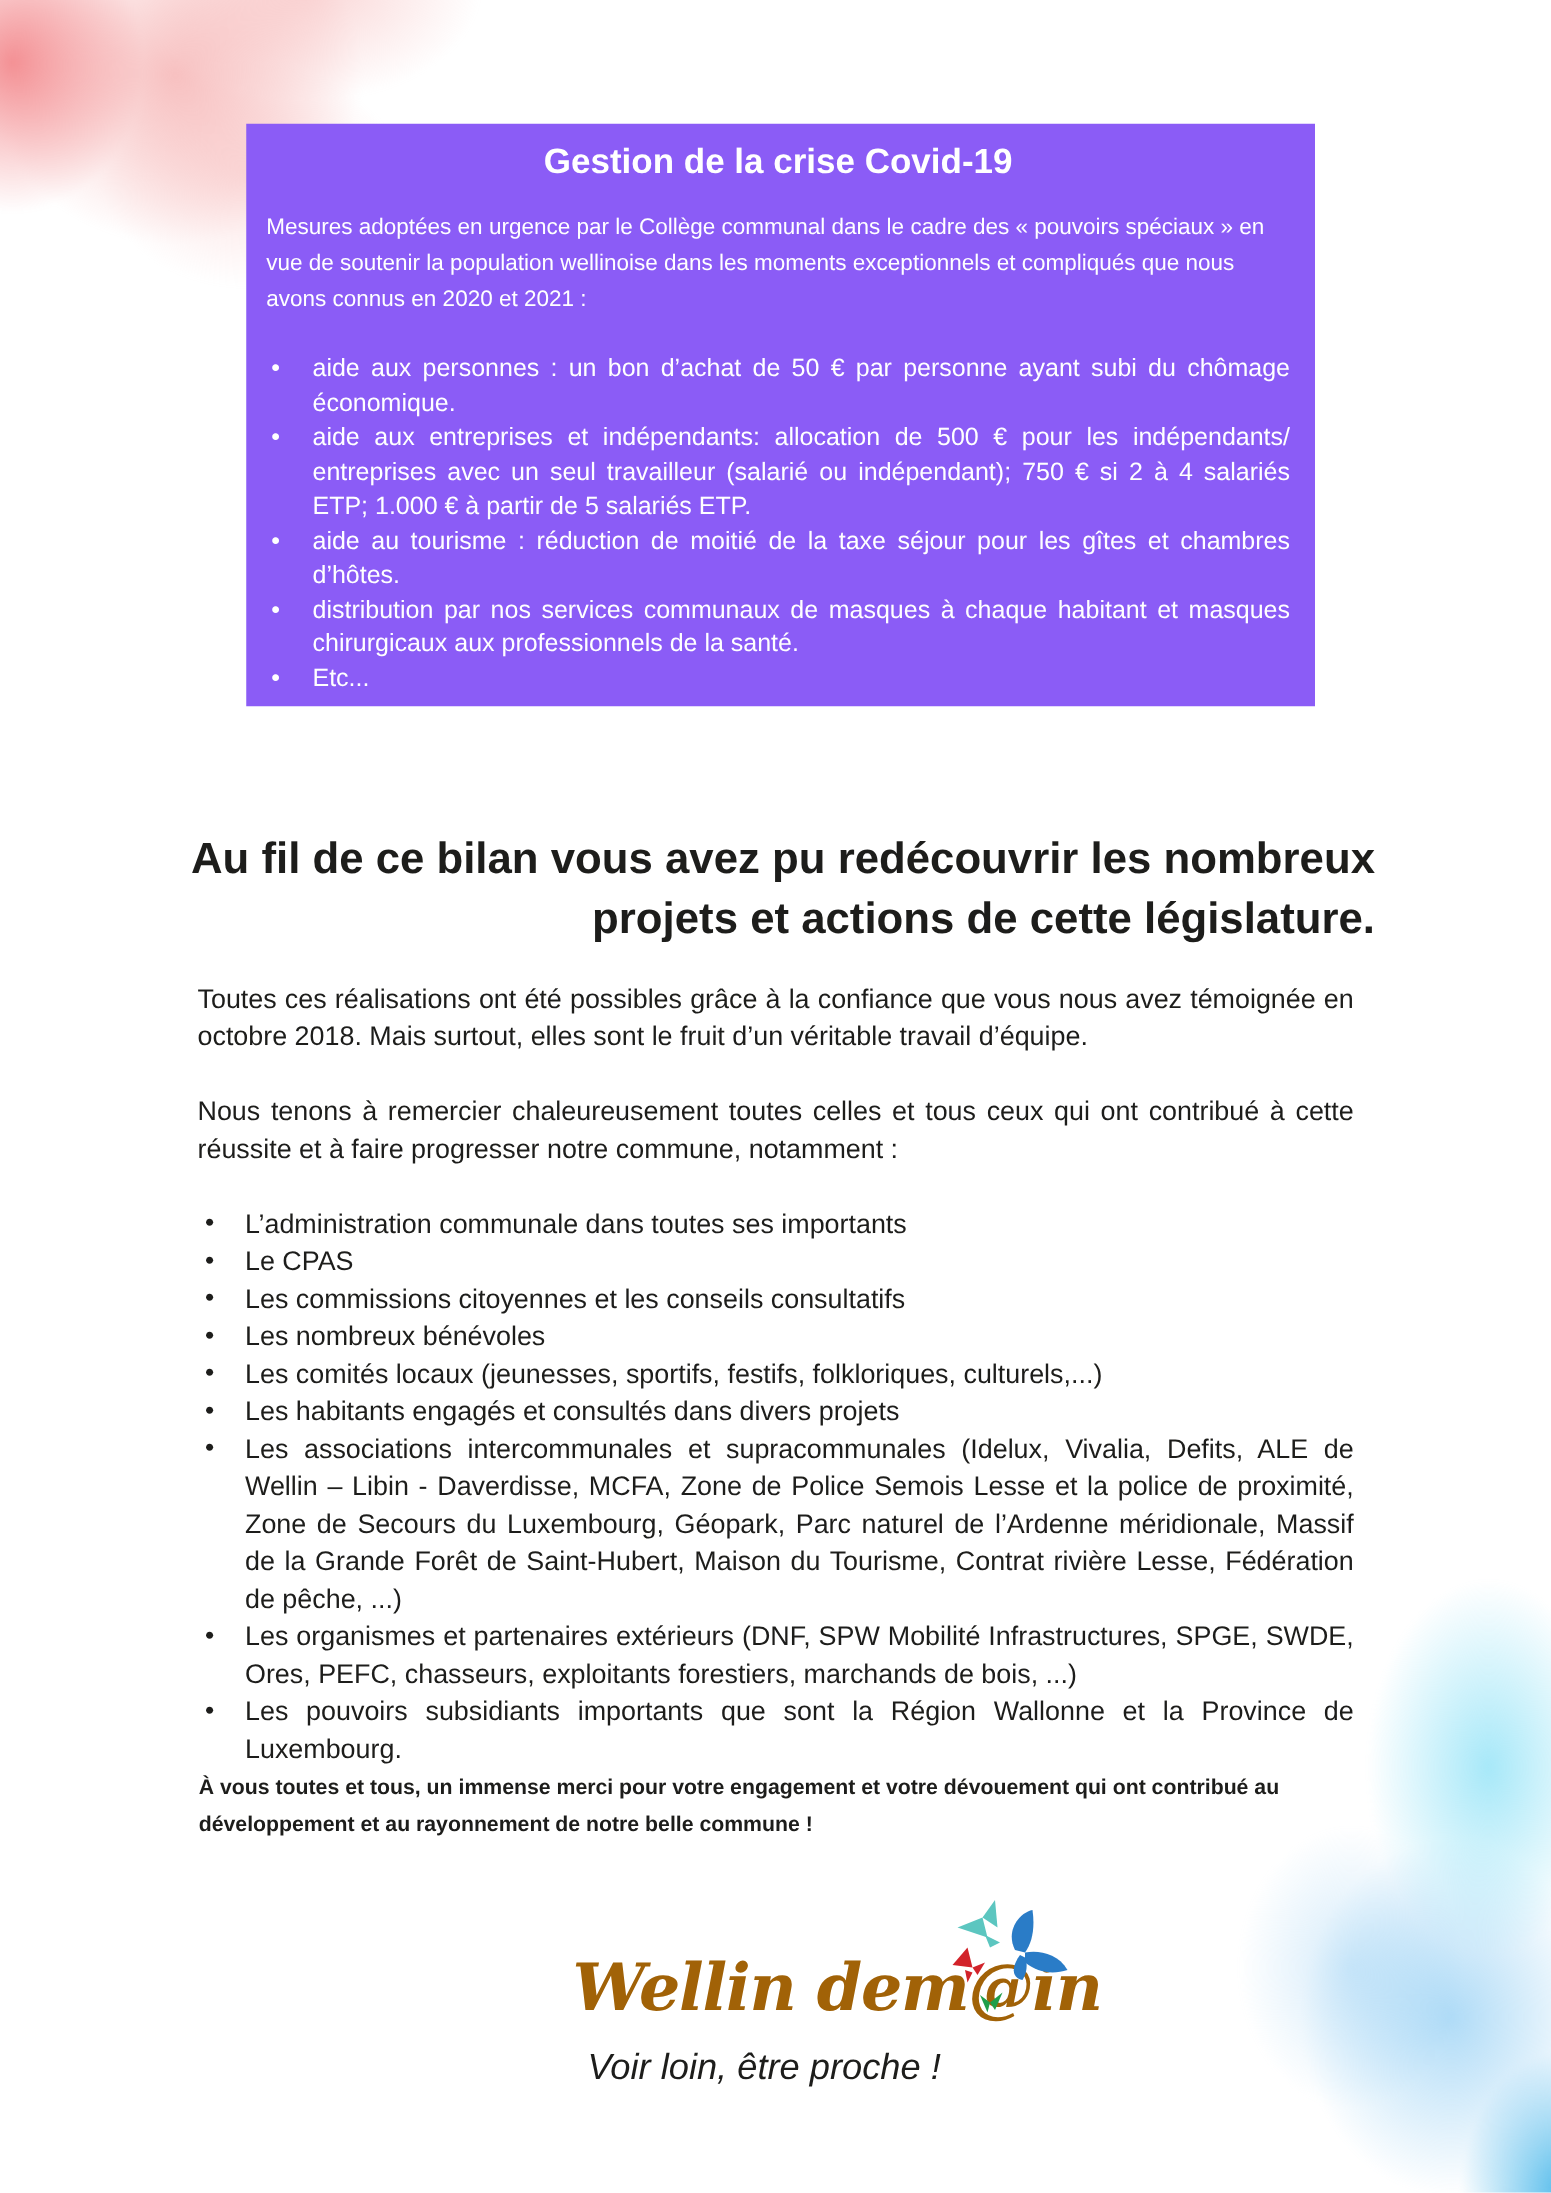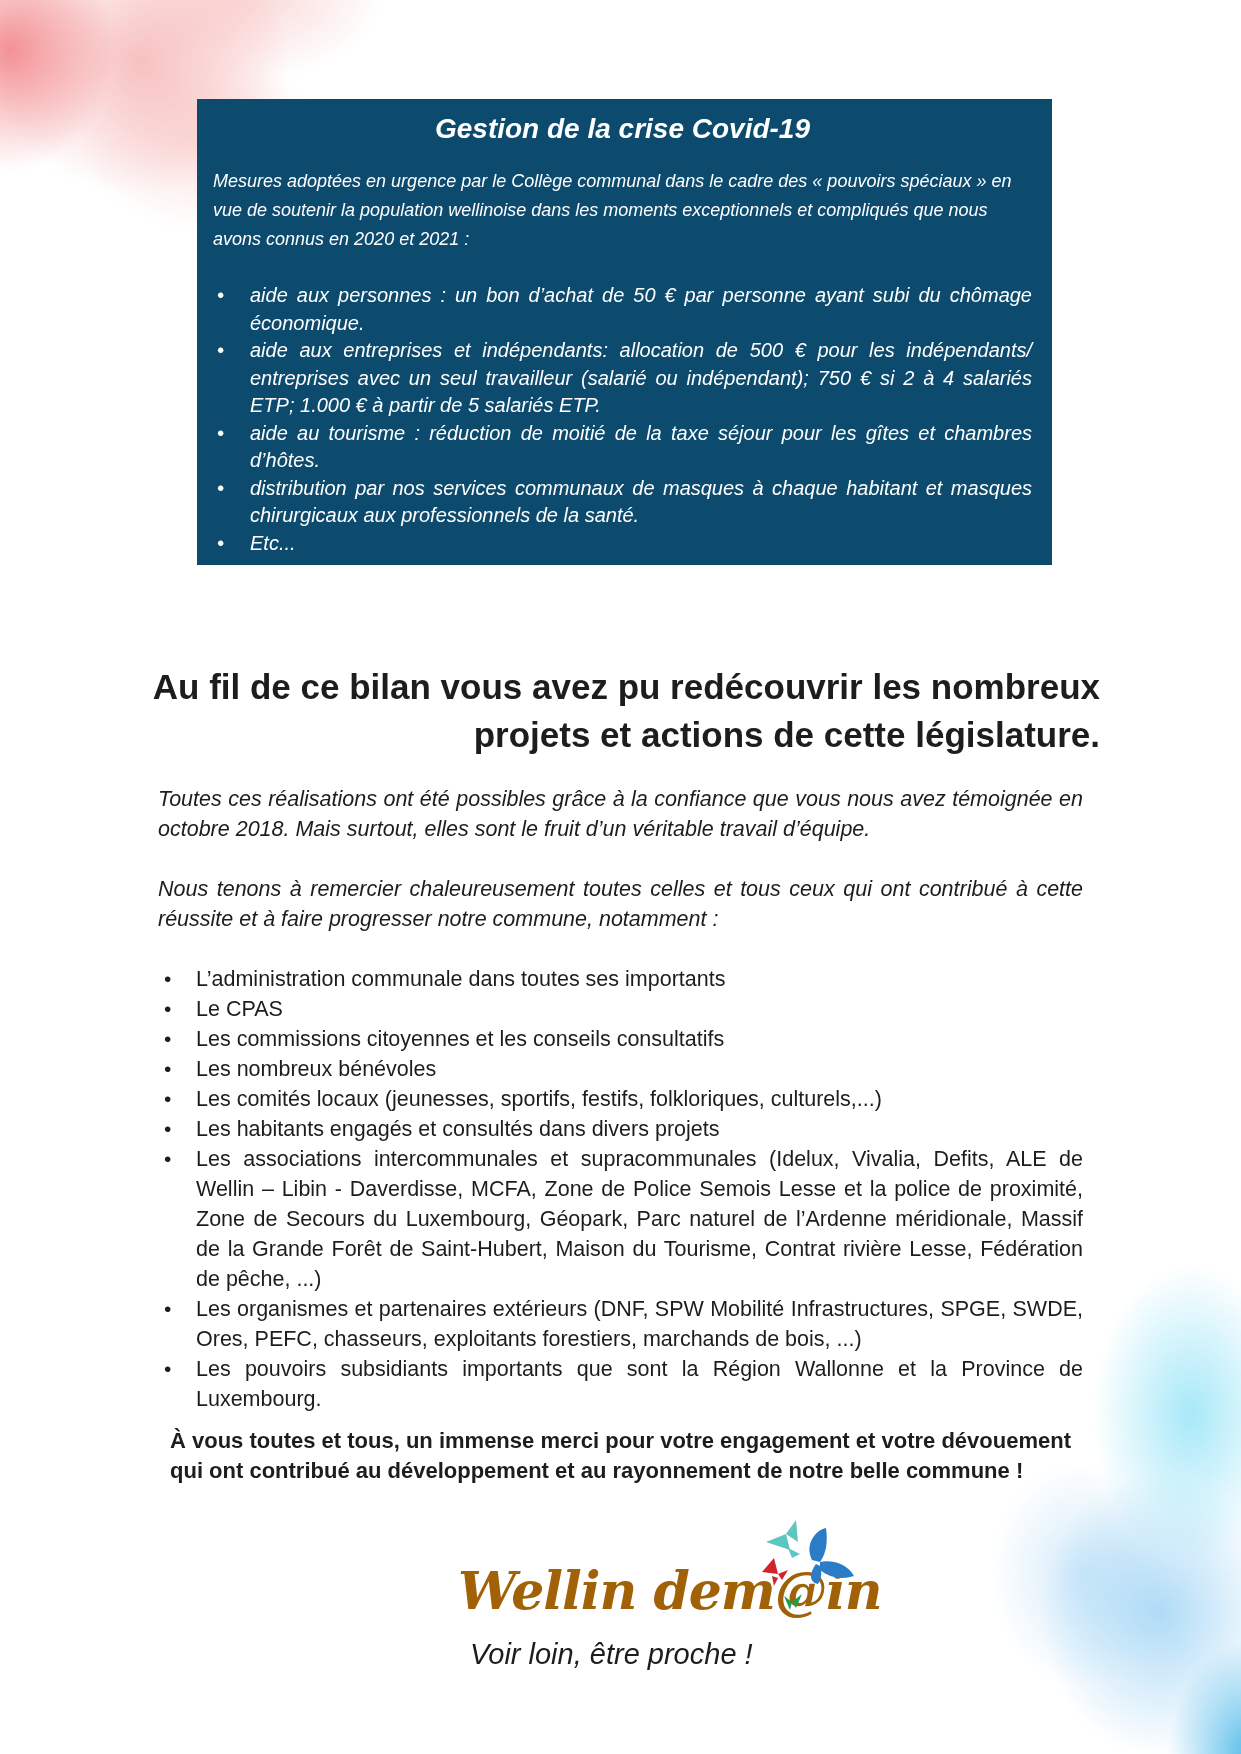--- a/index.html
+++ b/index.html
@@ -22,53 +22,52 @@
     position: absolute; right: -60px; bottom: -60px; width: 340px; height: 620px;
     background:
       radial-gradient(ellipse 130px 200px at 230px 220px, rgba(120,220,245,0.65), rgba(120,220,245,0) 75%),
       radial-gradient(ellipse 160px 190px at 200px 420px, rgba(110,190,240,0.55), rgba(110,190,240,0) 75%),
       radial-gradient(ellipse 120px 150px at 120px 380px, rgba(170,215,245,0.5), rgba(170,215,245,0) 75%),
       radial-gradient(ellipse 110px 150px at 290px 560px, rgba(40,170,230,0.8), rgba(40,170,230,0) 75%);
     filter: blur(2px);
   }
   .covid-box {
     position: absolute; left: 197px; top: 99px; width: 855px; height: 466px;
-    background: #0c4a6e; color: #ffffff; box-sizing: border-box;
+    background: #8b5cf6; color: #ffffff; box-sizing: border-box;
     padding: 12px 20px 0 16px;
-    font-style: italic;
   }
   .covid-title {
     text-align: center; font-weight: bold; font-size: 28px; margin: 0 0 20px 0; line-height: 36px;
   }
   .covid-intro {
     font-size: 18px; line-height: 29px; margin: 0 0 28px 0;
   }
   .covid-list { list-style: none; margin: 0; padding: 0; }
   .covid-list li {
     position: relative; padding-left: 37px; font-size: 20px; line-height: 27.5px; text-align: justify;
   }
   .bullet {
     position: absolute; left: 4px; top: 0; font-size: 20px;
   }
   .headline {
     position: absolute; left: 140px; width: 960px; top: 663px;
     text-align: right; font-weight: bold; font-size: 35px; line-height: 48px; margin: 0;
   }
   .body-text {
     position: absolute; left: 158px; width: 925px; font-size: 21.5px; line-height: 30px;
-    text-align: justify; margin: 0; font-style: italic;
+    text-align: justify; margin: 0;
   }
   .thanks-list { list-style: none; margin: 0; padding: 0; position: absolute; left: 160px; width: 923px; top: 964px; }
   .thanks-list li {
     position: relative; padding-left: 36px; font-size: 21.5px; line-height: 30px; text-align: justify;
   }
   .thanks-list .bullet { left: 4px; font-size: 21px; }
   .closing {
     position: absolute; left: 158px; width: 925px; top: 1414px;
-    font-size: 22px; line-height: 30px; font-weight: bold; margin: 12px;
+    font-size: 17px; line-height: 30px; font-weight: bold; margin: 1px;
   }
   .logo {
     position: absolute; left: 458px; top: 1520px; width: 400px; height: 160px;
   }
   .logo-name {
     position: absolute; left: 0; top: 40px;
     font-family: "DejaVu Serif", serif; font-style: italic; font-weight: bold;
     font-size: 52px; color: #a16207; letter-spacing: -1px; white-space: nowrap;
   }
   .logo-tagline {

